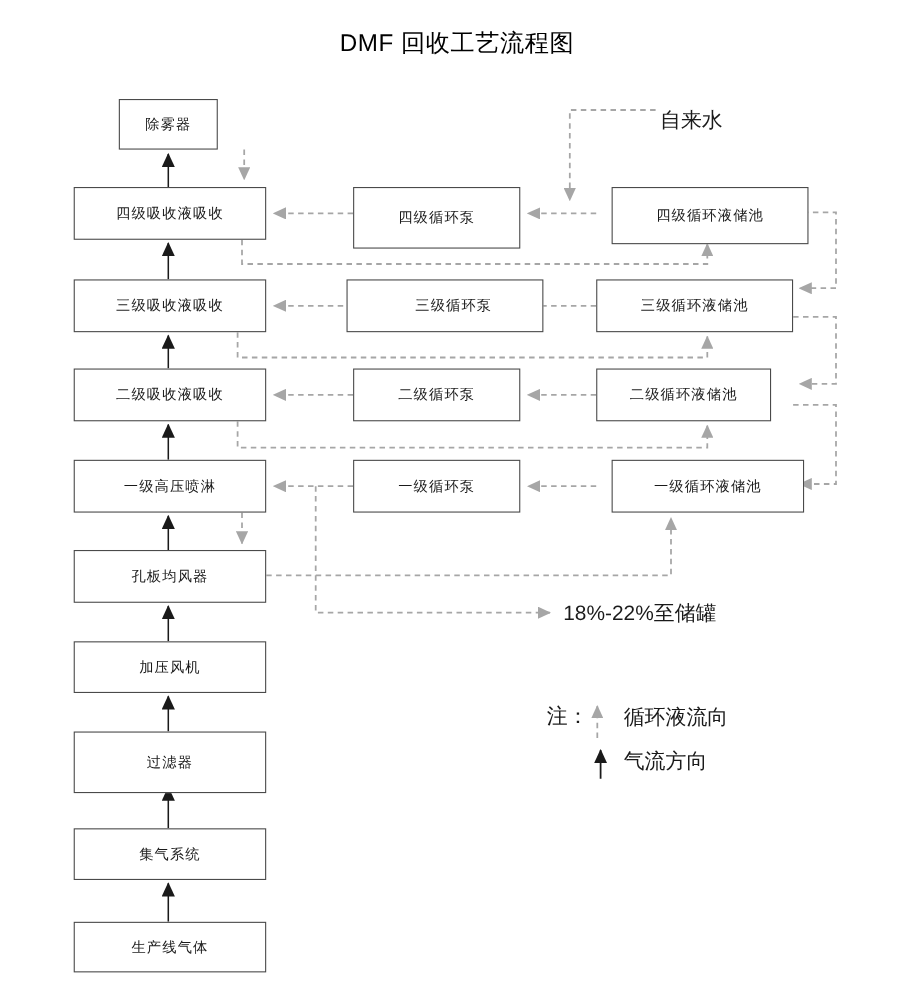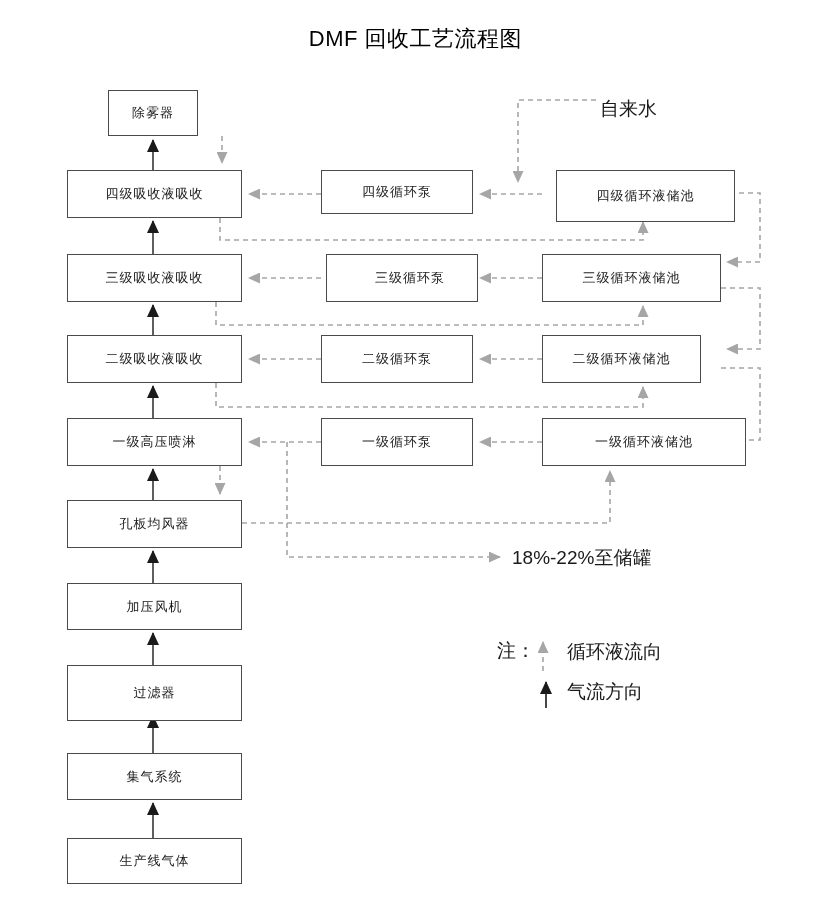--- a/index.html
+++ b/index.html
@@ -37,29 +37,29 @@
   .n-absorber4  {left:67px;  top:170px; width:175px; height:48px;}
   .n-absorber3  {left:67px;  top:254px; width:175px; height:48px;text-align:right;}
   .n-absorber2  {left:67px;  top:335px; width:175px; height:48px;}
   .n-spray1     {left:67px;  top:418px; width:175px; height:48px;}
   .n-distributor{left:67px;  top:500px; width:175px; height:48px;}
   .n-fan        {left:67px;  top:583px; width:175px; height:47px;}
   .n-filter     {left:67px;  top:665px; width:175px; height:56px;}
   .n-collect    {left:67px;  top:753px; width:175px; height:47px;}
   .n-prodgas    {left:67px;  top:838px; width:175px; height:46px;}
   
-  .n-pump4{left:321px; top:170px; width:152px; height:44px;}
-  .n-pump3{left:326px; top:254px; width:152px; height:48px;padding-left:16px;}
+  .n-pump4{left:321px; top:170px; width:152px; height:56px;}
+  .n-pump3{left:315px; top:254px; width:179px; height:48px;padding-left:16px;}
   .n-pump2{left:321px; top:335px; width:152px; height:48px;}
   .n-pump1{left:321px; top:418px; width:152px; height:48px;}
   
   .n-tank4{left:556px; top:170px; width:179px; height:52px;}
   .n-tank3{left:542px; top:254px; width:179px; height:48px;}
   .n-tank2{left:542px; top:335px; width:159px; height:48px;}
-  .n-tank1{left:542px; top:418px; width:204px; height:48px;}
+  .n-tank1{left:556px; top:418px; width:175px; height:48px;}
 
   .connectors{position:absolute;left:0;top:0;width:831px;height:907px;}
 
   .float-label{
     position:absolute;
     font-size:19px;
     color:#1a1a1a;
     white-space:nowrap;
   }
   .lbl-tapwater {left:600px; top:96px;}

